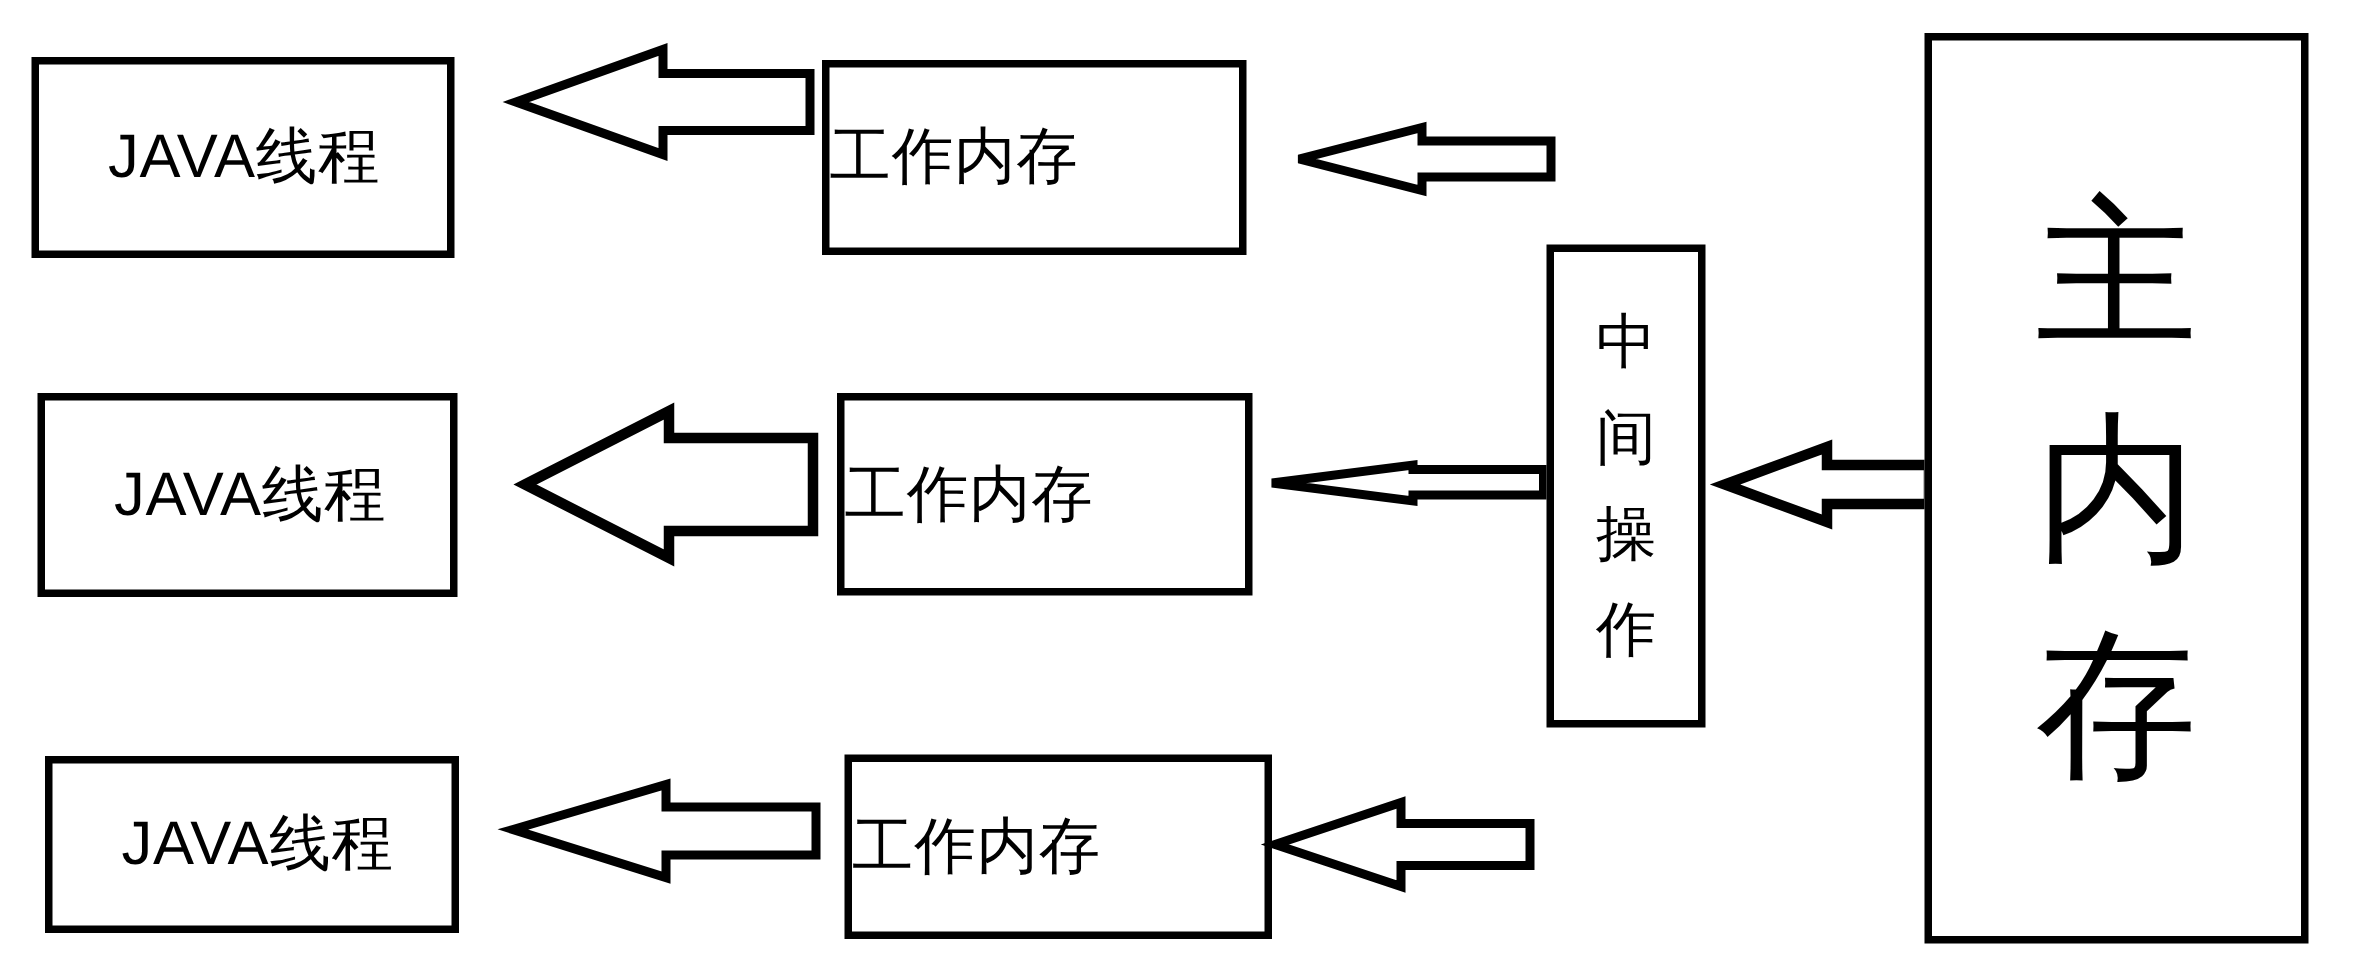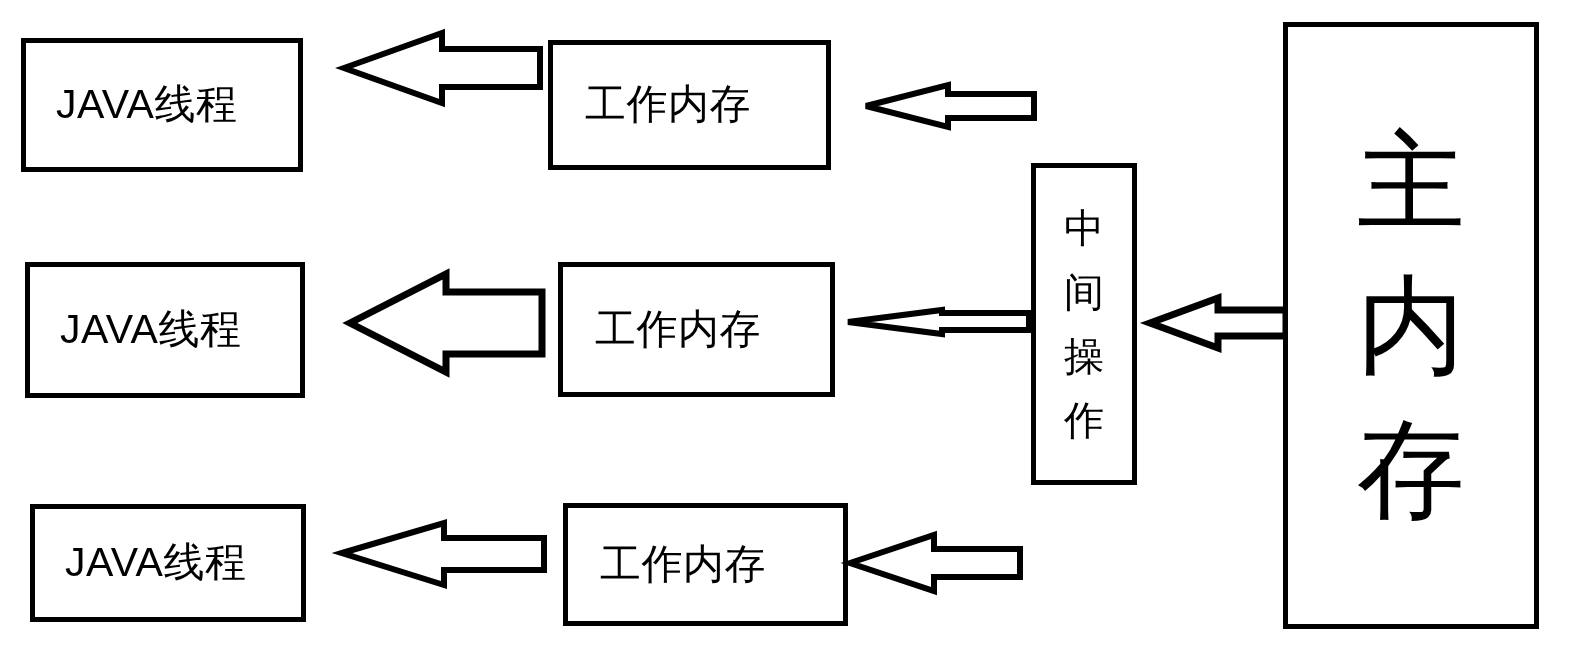--- a/index.html
+++ b/index.html
@@ -29,27 +29,26 @@
   }
   .box-text {
     font-size: 42px;
     line-height: 1.1;
     white-space: nowrap;
     color: #000000;
   }
   
   .thread-box { }
   .thread-box .box-text {
-    padding-left: 30px;
+    padding-left: 46px;
     font-size: 41px;
     letter-spacing: 0.5px;
   }
   
   .wm-box .box-text {
-    padding-left: 32px;
     font-size: 41px;
     letter-spacing: 0.5px;
   }
   
   .vbox {
     position: absolute;
     box-sizing: border-box;
     border: 5px solid #000000;
     background: #ffffff;
     display: flex;

